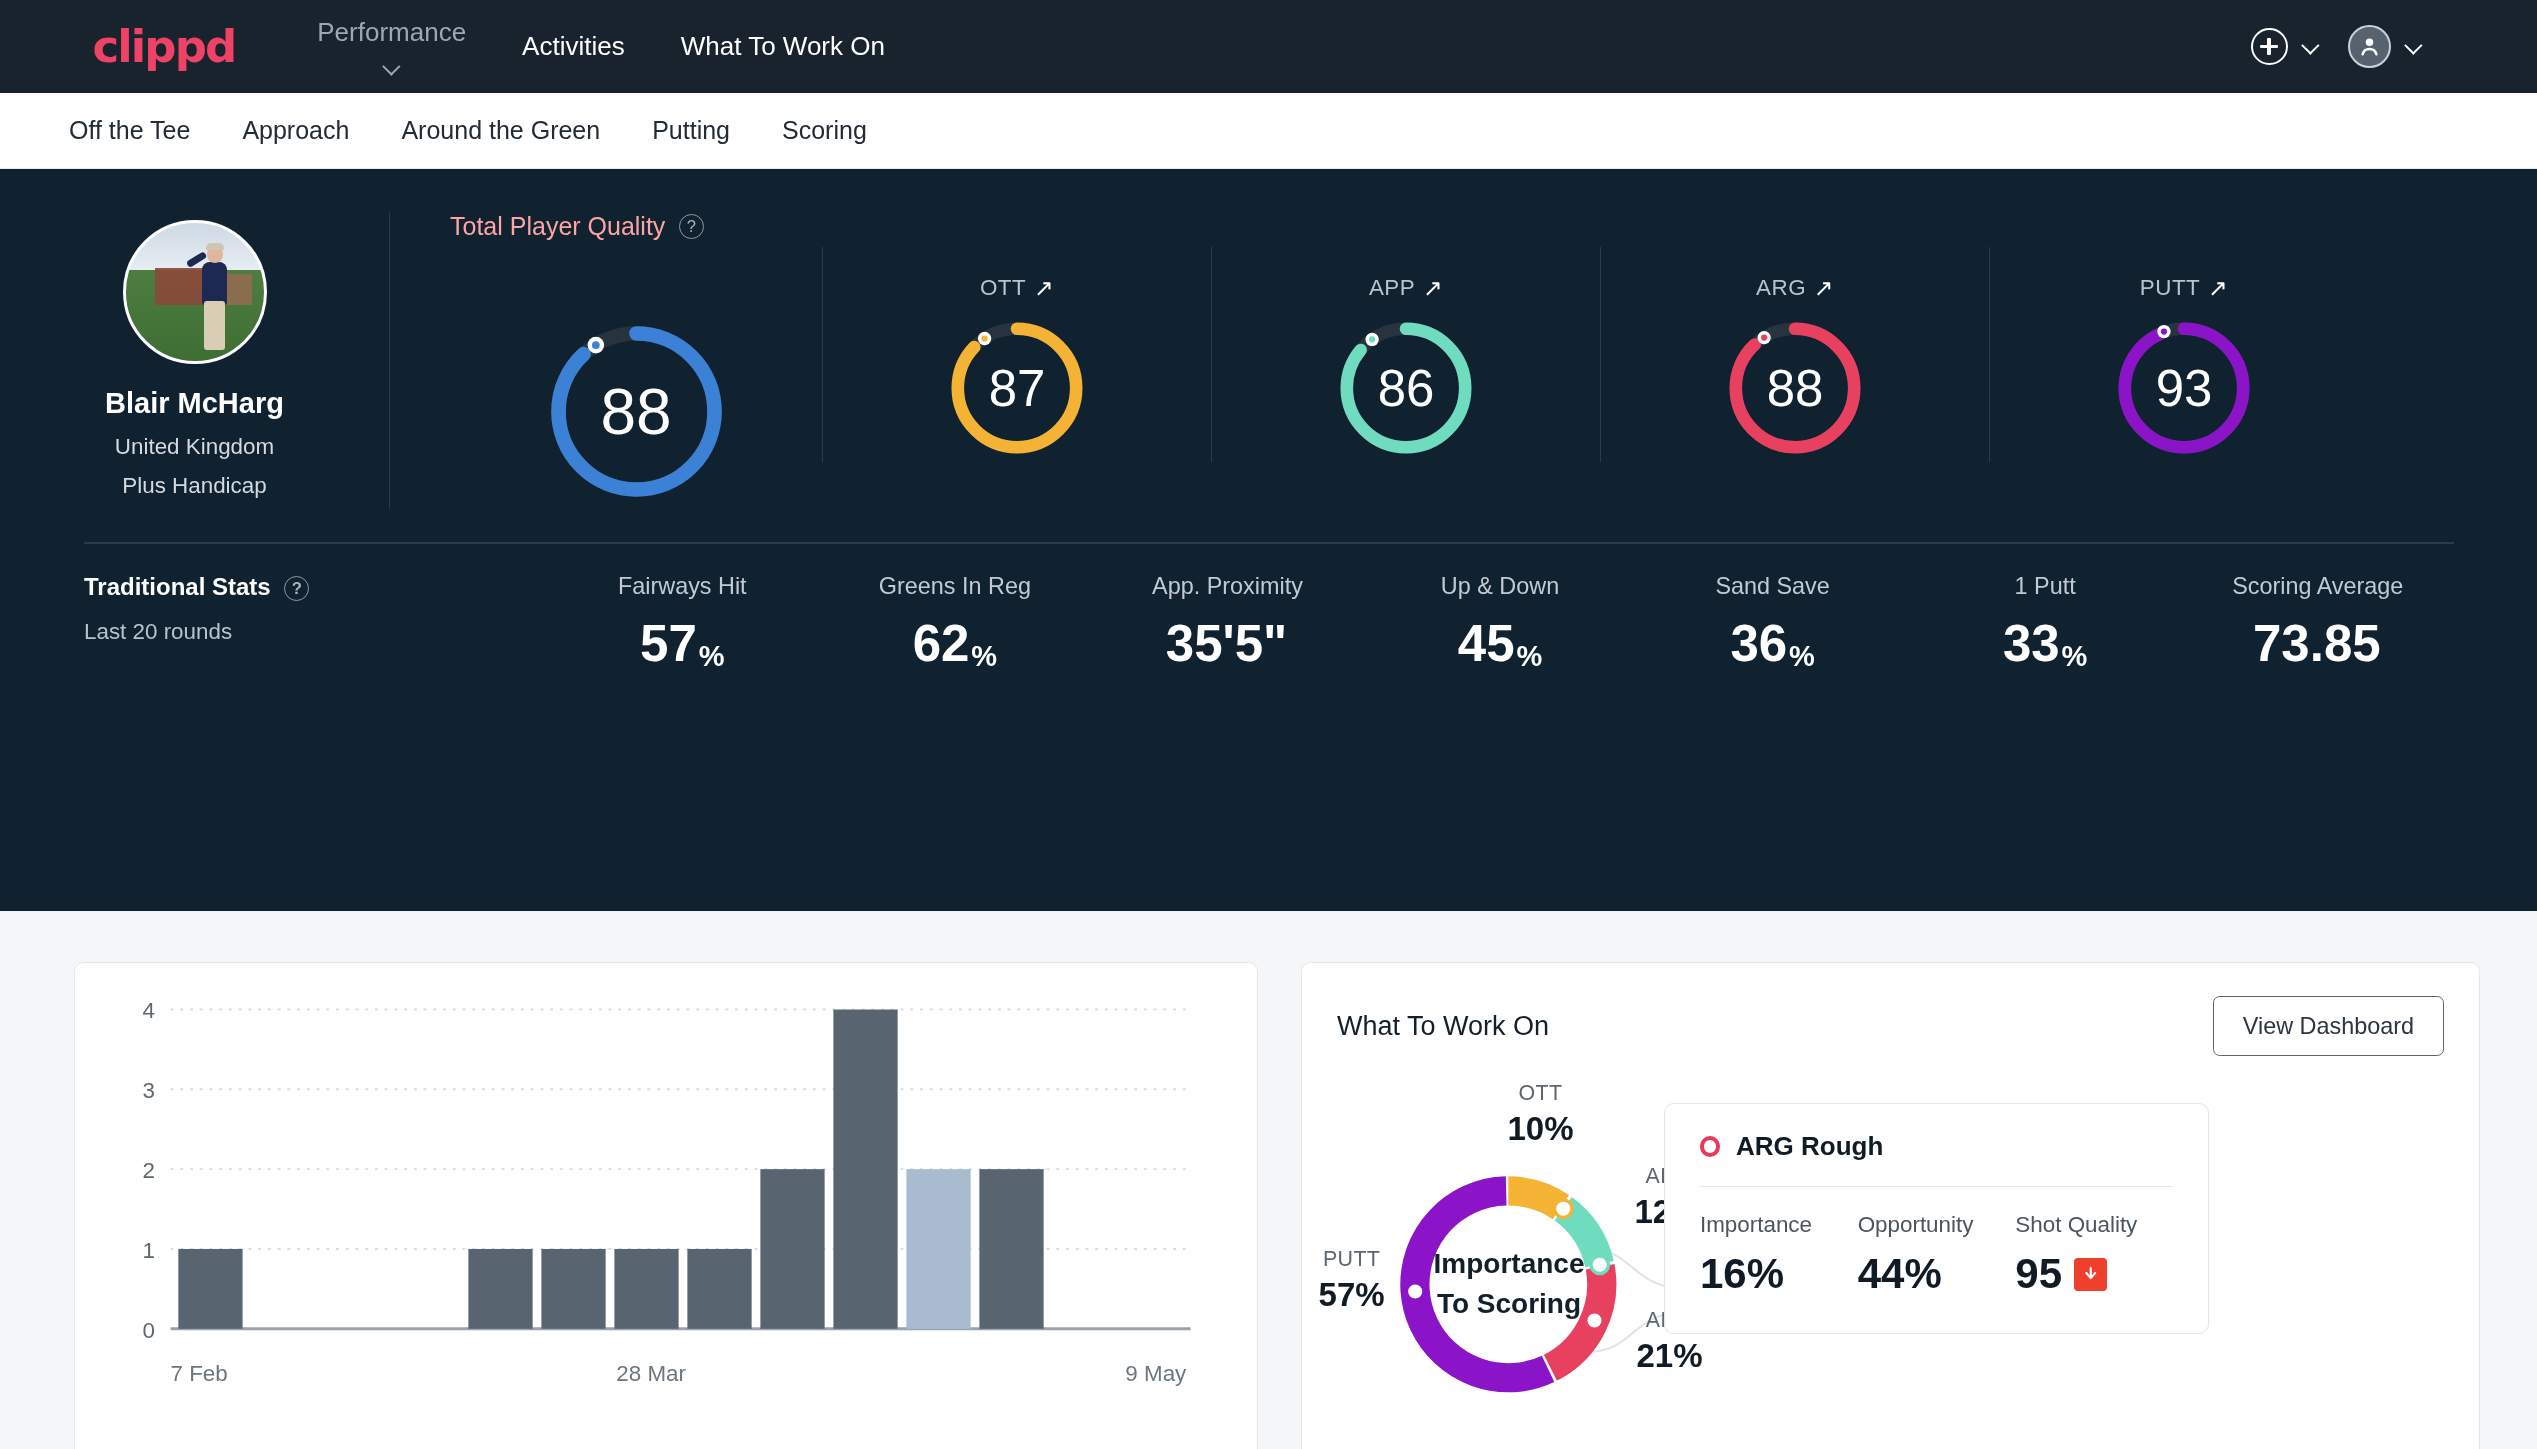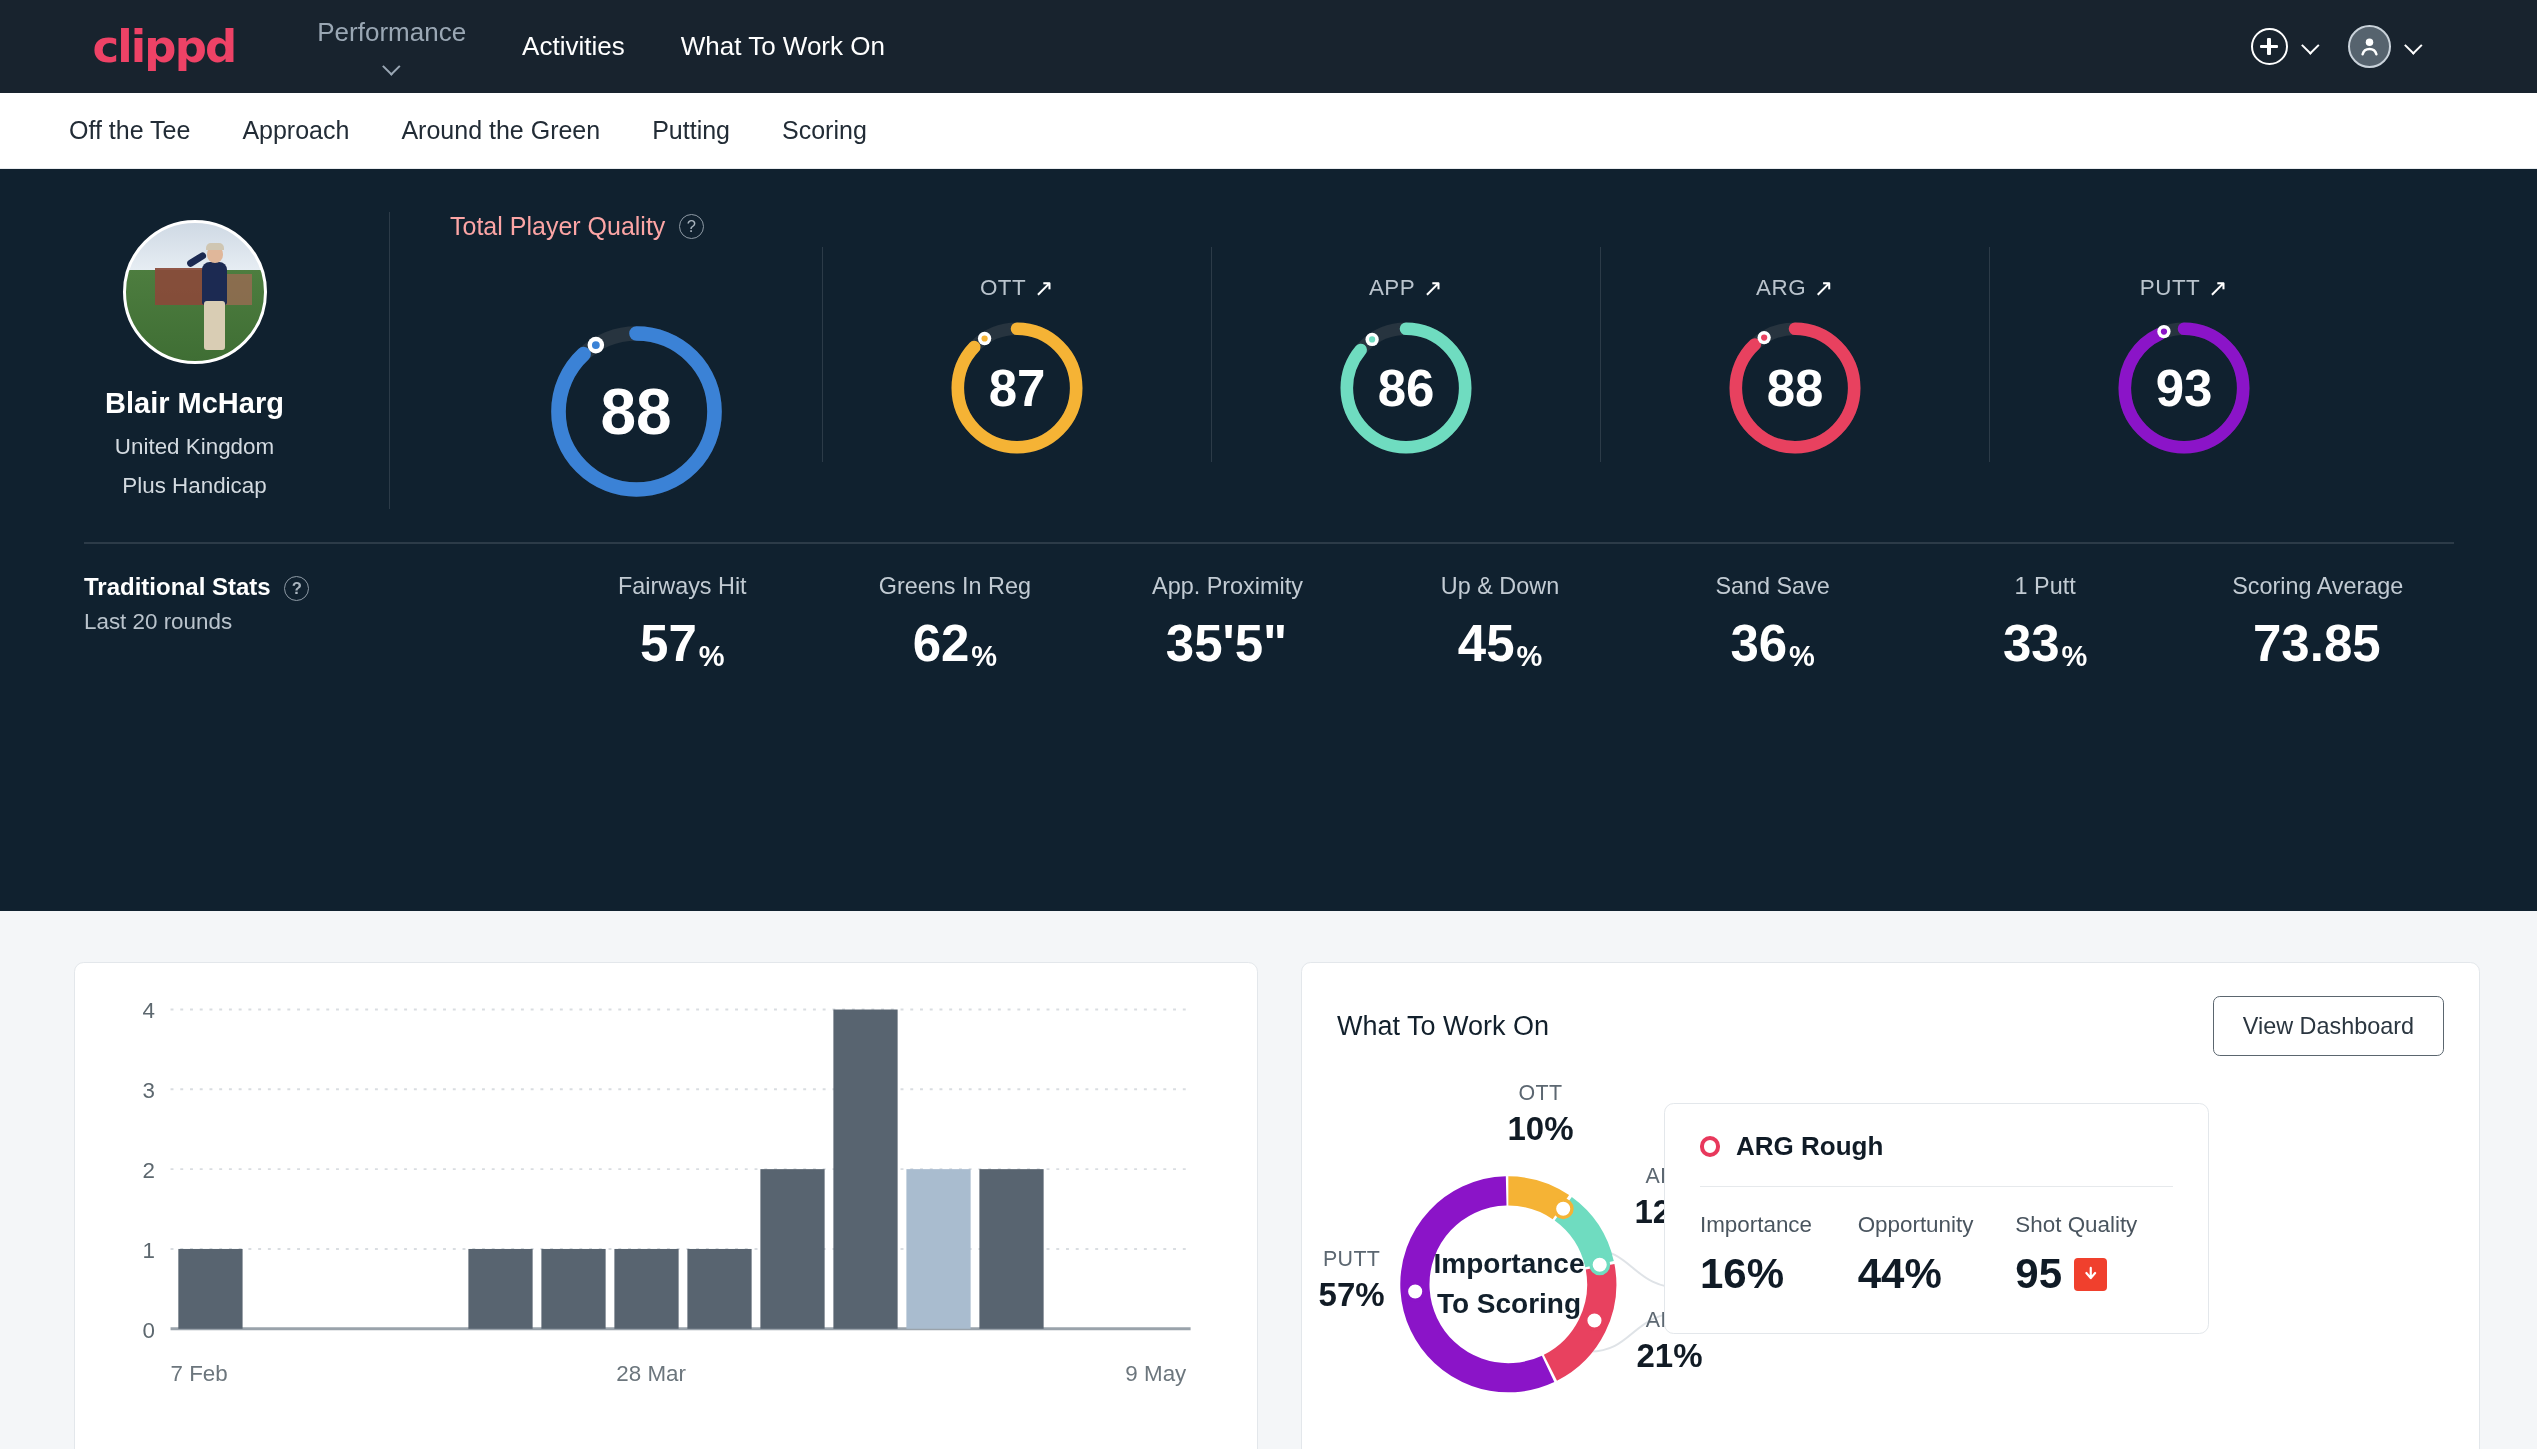--- a/index.html
+++ b/index.html
@@ -129,33 +129,33 @@
   .ringcell.sub  { width: 389px; border-left: 1.9px solid #2c3b48; }
   .ringlabel {
     color: #b9c3cc; font-size: 22.4px; letter-spacing: 0.5px;
     display: flex; align-items: center; gap: 7.8px; height: 29px;
   }
   .arrow-up { color: #ffffff; font-size: 23.4px; }
   .gauge { position: relative; margin-top: 11.7px; }
   .gauge .val {
     position: absolute; inset: 0; display: flex;
     align-items: center; justify-content: center;
-    color: #ffffff; font-weight: 700;
+    color: #ffffff; font-weight: 400;
   }
 
   .divider-h {
     height: 1.9px; background: #2c3b48; margin: 33px 84px 0 84px;
   }
   .tstats { display: flex; align-items: flex-start; padding: 29px 84px 0 84px; }
   .tstat-title { width: 462px; }
   .tstat-title .t1 {
     color: #ffffff; font-size: 24px; font-weight: 700;
     display: flex; align-items: flex-end; gap: 13.6px;
   }
-  .tstat-title .t2 { color: #b9c3cc; font-size: 22.4px; margin-top: 8px; }
+  .tstat-title .t2 { color: #b9c3cc; font-size: 22.4px; margin-top: 18px; }
   .tstat { flex: 1; display: flex; flex-direction: column; align-items: center; }
   .tstat .lbl { color: #c2cbd3; font-size: 23.4px; }
   .tstat .num {
     color: #ffffff; font-size: 51px; font-weight: 700; margin-top: 13.6px;
     display: flex; align-items: flex-end;
   }
   .tstat .unit { font-size: 29px; font-weight: 700; margin-left: 1.9px; }
 
   
   .bottom {

